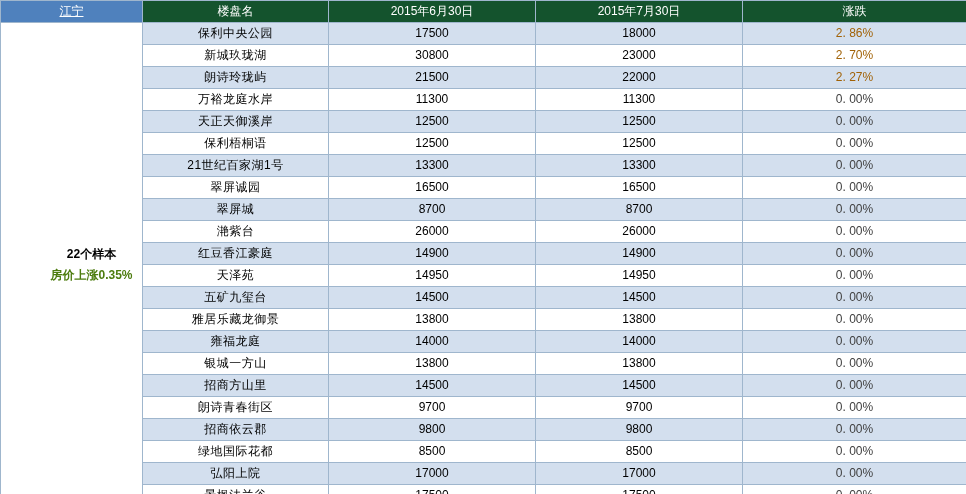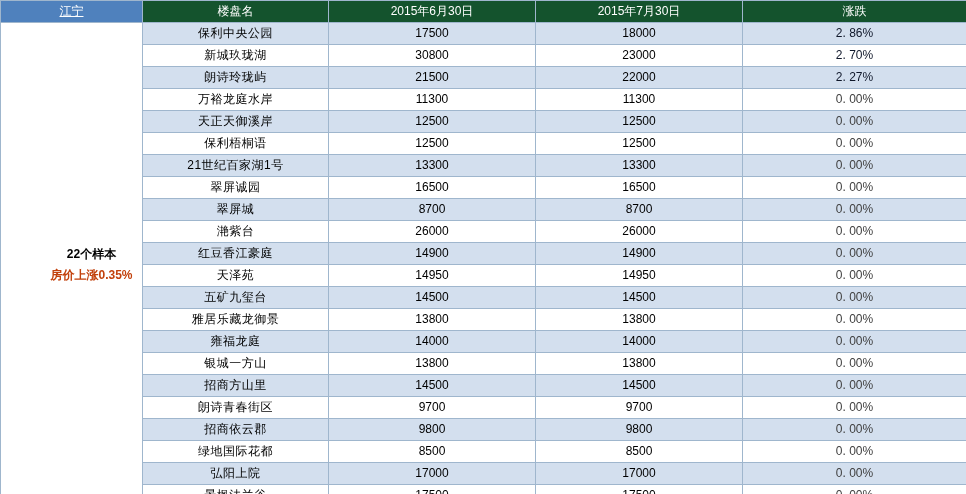--- a/index.html
+++ b/index.html
@@ -64,32 +64,32 @@
     align-items: center;
     justify-content: center;
     padding-left: 40px;
   }
   .region-samples {
     color: #000000;
     font-weight: bold;
     font-size: 12px;
   }
   .region-note {
-    color: #c2410c;
+    color: #4d7c0f;
     font-weight: bold;
     font-size: 12px;
   }
   tr.row-shaded td.data-cell {
     background: #d3dfee;
   }
   tr.row-plain td.data-cell {
     background: #ffffff;
   }
   td.change-up {
-    color: #0f172a;
+    color: #a16207;
     font-weight: bold;
   }
   td.change-flat {
     color: #404040;
   }
   td.name-cell {
     letter-spacing: 0.5px;
   }
   td.num-cell {
     font-family: "Liberation Sans", sans-serif;

